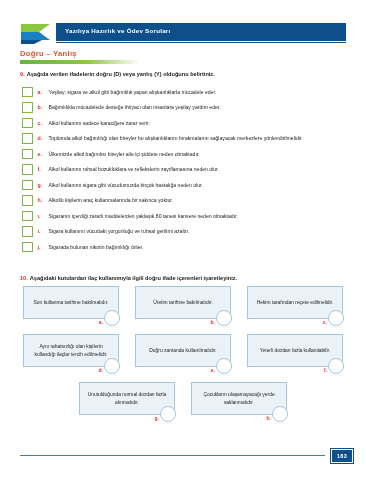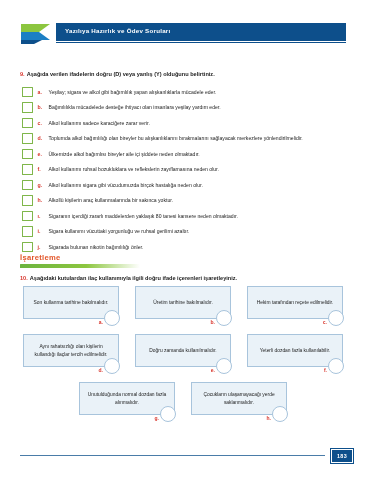--- a/index.html
+++ b/index.html
@@ -232,20 +232,24 @@
       <polygon points="1,3 30,3 19,11 1,11" fill="#8cc63f"></polygon>
       <polygon points="1,11 19,11 30,19 1,19" fill="#1b7fc4"></polygon>
       <polygon points="1,19 22,19 14,23 1,23" fill="#0d4f8b"></polygon>
     </svg>
     <div class="header-bar">
       <div class="header-title">Yazılıya Hazırlık ve Ödev Soruları</div>
     </div>
     <div class="header-rule"></div>
   </div>
 
+  <div class="section sec-dogru">
+    <div class="section-title">Doğru – Yanlış</div>
+    <div class="section-underline"></div>
+  </div>
 
   <div class="q-prompt" id="q9-prompt">
     <span class="qnum">9.</span><span>Aşağıda verilen ifadelerin doğru (D) veya yanlış (Y) olduğunu belirtiniz.</span>
   </div>
 
   <div class="tf-list" id="tf-list">
       <div class="tf-row">
         <div class="tf-box"></div>
         <div class="tf-letter">a.</div>
         <div class="tf-text">Yeşilay; sigara  ve alkol gibi bağımlılık yapan alışkanlıklarla mücadele eder.</div>
@@ -295,24 +299,20 @@
         <div class="tf-letter">i.</div>
         <div class="tf-text">Sigara kullanımı vücuttaki yorgunluğu ve ruhsal gerilimi azaltır.</div>
       </div>
       <div class="tf-row">
         <div class="tf-box"></div>
         <div class="tf-letter">j.</div>
         <div class="tf-text">Sigarada bulunan nikotin bağımlılığı önler.</div>
       </div>
     </div>
 
-  <div class="section sec-isaret">
-    <div class="section-title">İşaretleme</div>
-    <div class="section-underline"></div>
-  </div>
 
   <div class="q-prompt" id="q10-prompt">
     <span class="qnum">10.</span><span>Aşağıdaki kutulardan ilaç kullanımıyla ilgili doğru ifade içerenleri işaretleyiniz.</span>
   </div>
 
   <div class="grid" id="marking-grid">
       <div class="grid-row">
         <div class="cell">
           <div class="cell-box">
             <div class="cell-text">Son kullanma tarihine bakılmalıdır.</div>

